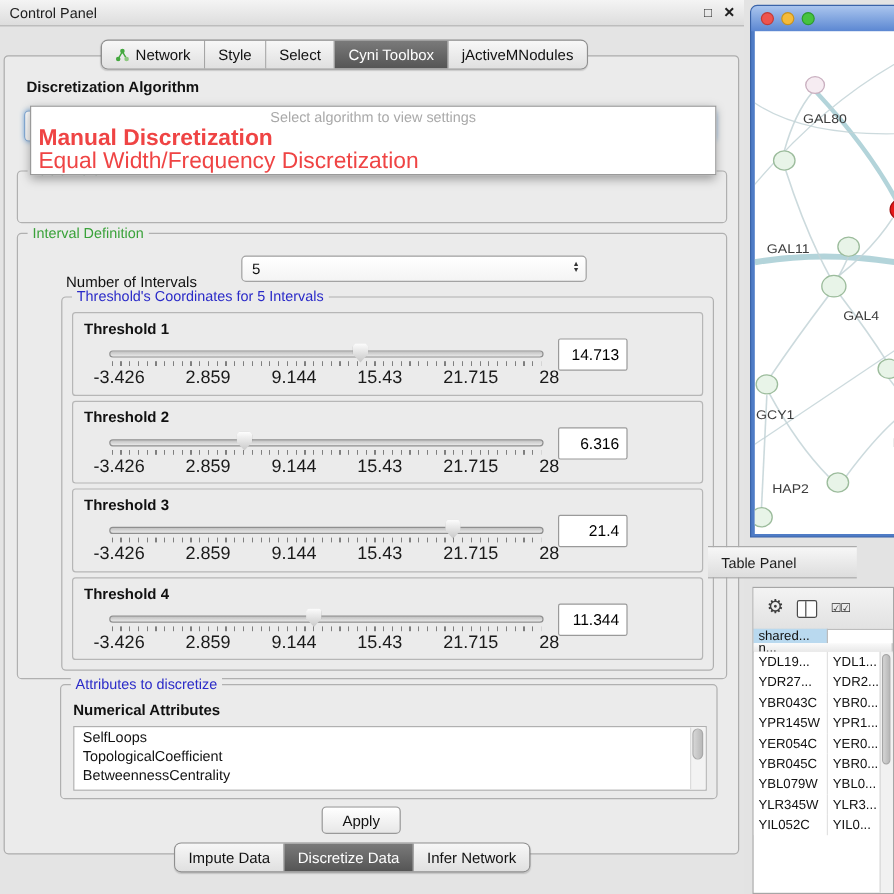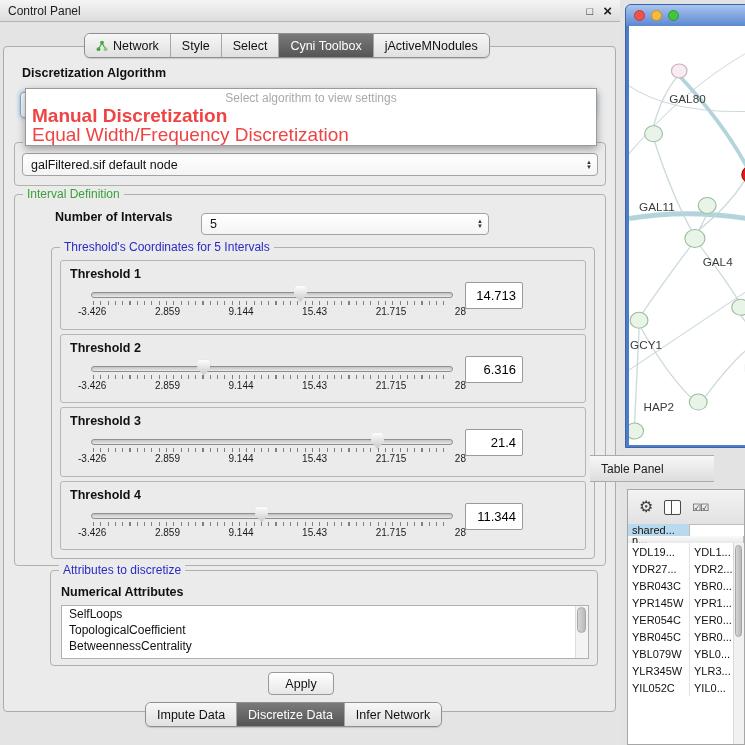--- a/index.html
+++ b/index.html
@@ -35,32 +35,32 @@
   .group{position:absolute;border:1px solid #b0b0b0;border-radius:4px;box-sizing:border-box;}
   .group-title{position:absolute;top:-8px;left:8px;background:#ebebeb;padding:0 4px;font-size:12px;white-space:nowrap;}
   .group-title.black{color:#14532d;}
   .group-title.green{color:#3aa23a;}
   .group-title.blue{color:#2a2ac8;}
 
   .table-data-group{left:14px;top:142px;width:592px;height:44px;}
   .td-combo{left:7px;top:10px;width:576px;height:23px;}
 
   .interval-group{left:14px;top:194px;width:592px;height:372px;}
-  .num-label{position:absolute;left:40px;top:15px;font-size:12.5px;font-weight:bold;color:#111;}
+  .num-label{position:absolute;left:40px;top:33px;font-size:12.5px;font-weight:normal;color:#111;}
   .num-combo{left:186px;top:18px;width:288px;height:22px;}
 
   .thresholds-group{left:36px;top:52px;width:544px;height:312px;}
   .th-stack{position:absolute;left:8px;right:8px;top:12px;bottom:8px;display:flex;flex-direction:column;gap:4px;}
   .th-box{position:relative;height:70px;background:#ebebeb;border:1px solid #b6b6b6;border-radius:3px;box-sizing:border-box;}
   .th-name{position:absolute;left:9px;top:6px;font-size:12.5px;font-weight:bold;color:#111;}
   .slider{position:absolute;left:30px;top:24px;width:362px;height:34px;}
   .track{position:absolute;left:0;right:0;top:7px;height:4px;background:linear-gradient(#c2c2c2,#e9e9e9);border:1px solid #8f8f8f;border-radius:3px;}
   .thumb{position:absolute;top:1px;width:13px;height:16px;background:linear-gradient(#fdfdfd,#c7c7c7);clip-path:polygon(18% 0,82% 0,100% 18%,100% 55%,50% 100%,0 55%,0 18%);filter:drop-shadow(0 1px 1px rgba(0,0,0,0.45));}
   .ticks{position:absolute;left:2px;right:2px;top:16px;height:4px;background:repeating-linear-gradient(to right,#7f7f7f 0,#7f7f7f 1px,transparent 1px,transparent 7.3px);}
-  .tick-labels{position:absolute;left:-13px;right:-13px;top:21px;display:flex;justify-content:space-between;font-size:10px;color:#1a1a1a;}
+  .tick-labels{position:absolute;left:-13px;right:-13px;top:21px;display:flex;justify-content:space-between;font-size:15px;color:#1a1a1a;}
   .th-value{position:absolute;left:404px;top:21px;width:58px;height:27px;background:#ffffff;border:1px solid #9a9a9a;border-radius:2px;box-sizing:border-box;font-size:13px;color:#000;display:flex;align-items:center;justify-content:flex-end;padding-right:6px;}
 
   .attr-group{left:50px;top:570px;width:548px;height:96px;}
   .attr-subtitle{position:absolute;left:10px;top:14px;font-size:12.5px;font-weight:bold;color:#111;}
   .attr-list{position:absolute;left:10px;top:34px;width:528px;height:54px;background:#ffffff;border:1px solid #b0b0b0;overflow:hidden;box-sizing:border-box;}
   .attr-item{font-size:12px;color:#111;padding:1px 7px;white-space:nowrap;}
   .vscroll{position:absolute;right:0;top:0;bottom:0;width:12px;background:#f3f3f3;border-left:1px solid #dcdcdc;}
   .vthumb{position:absolute;left:1px;top:1px;width:9px;height:26px;background:linear-gradient(90deg,#d6d6d6,#b9b9b9);border:1px solid #a8a8a8;border-radius:5px;box-sizing:border-box;}
 
   .btn{position:absolute;background:linear-gradient(#ffffff,#e7e7e7);border:1px solid #999999;border-radius:4px;font-size:12.5px;color:#111;display:flex;align-items:center;justify-content:center;cursor:default;}
@@ -148,27 +148,20 @@
         </span>
     </div>
     <div class="algo-popup">
       <div class="popup-placeholder">Select algorithm to view settings</div>
       <div class="popup-item bold">Manual Discretization</div>
       <div class="popup-item">Equal Width/Frequency Discretization</div>
     </div>
 
     <div class="group table-data-group">
       <div class="group-title black">Table Data</div>
-      <div class="combo td-combo">
-        <span>galFiltered.sif default node</span>
-        <span class="stepper">
-            <span>▲</span>
-            <span>▼</span>
-          </span>
-      </div>
     </div>
 
     <div class="group interval-group">
       <div class="group-title green">Interval Definition</div>
       <div class="num-label">Number of Intervals</div>
       <div class="combo num-combo">
         <span>5</span>
         <span class="stepper">
             <span>▲</span>
             <span>▼</span>

